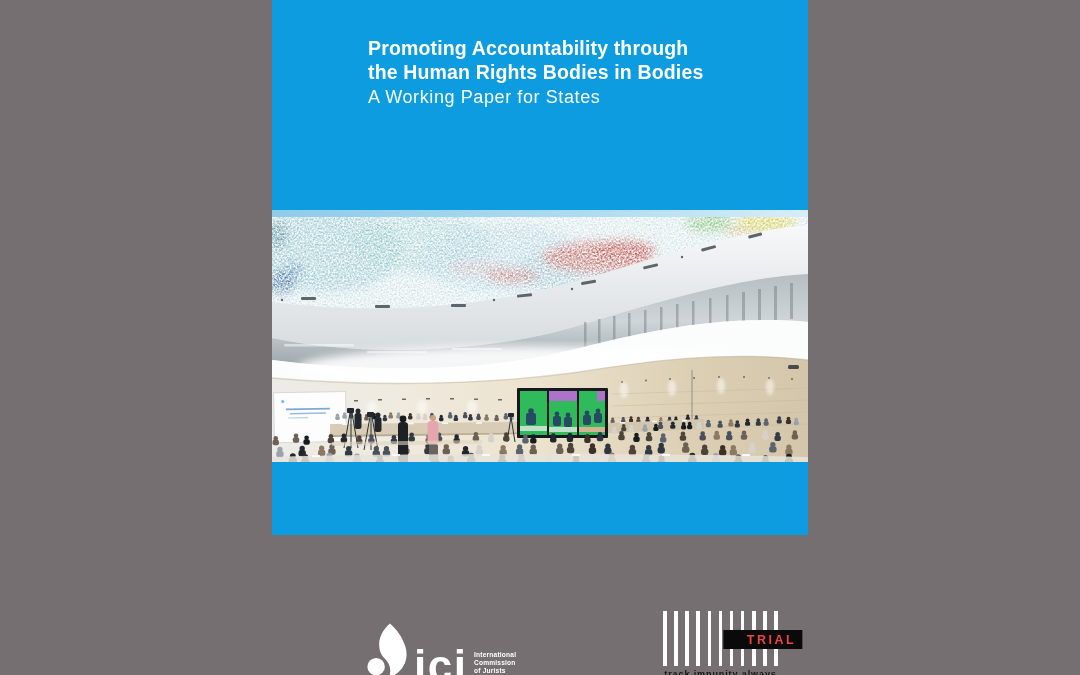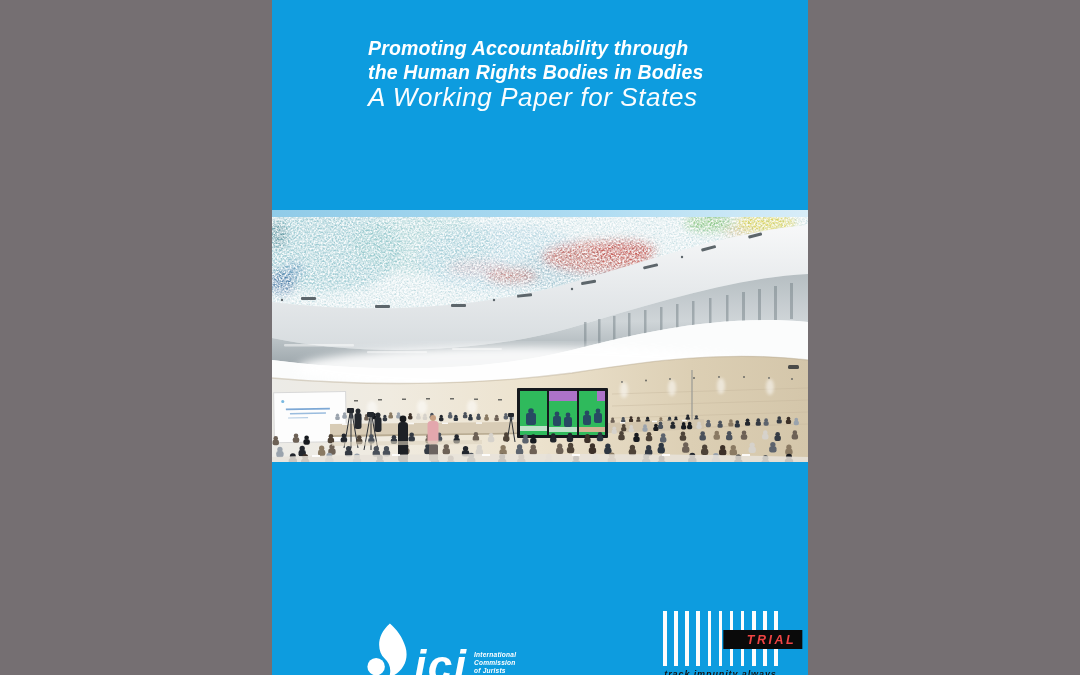--- a/index.html
+++ b/index.html
@@ -2,27 +2,26 @@
 <html style="--background: #756f72; --cover-blue: #0d9cdf; --trial-black: #0a0a0a;"><head>
 <meta charset="utf-8">
 <style>
   html,body{margin:0;padding:0;}
   body{
     width:1080px;height:675px;overflow:hidden;position:relative;
     background:var(--background,#756f72);
     font-family:"Liberation Sans",sans-serif;
   }
   .cover{
-    position:absolute;left:272px;top:0;width:536px;height:675px;
+    position:absolute;left:272px;top:0;width:536px;height:535px;
     background:var(--cover-blue,#0d9cdf);
-    font-style:italic;
   }
   .title-block{position:absolute;left:96px;top:36px;color:#fff;}
   .title-line{display:block;font-size:19.5px;font-weight:bold;line-height:24px;letter-spacing:.15px;}
-  .subtitle{display:block;font-size:26px;font-weight:400;line-height:24px;letter-spacing:.6px;margin-top:1px;opacity:.98;}
+  .subtitle{display:block;font-size:18px;font-weight:400;line-height:24px;letter-spacing:.6px;margin-top:1px;opacity:.98;}
   .photo{position:absolute;left:0;top:210px;width:536px;height:252px;}
   .photo svg{display:block;}
 
   
   .icj-logo{position:absolute;left:92px;top:618px;width:170px;height:70px;color:#fff;}
   .icj-flame{position:absolute;left:2px;top:4px;}
   .icj-word{position:absolute;left:50px;top:14px;font-size:44px;font-weight:bold;letter-spacing:1.5px;line-height:1;color:#fff;margin-top:12px;}
   .icj-org{position:absolute;left:110px;top:33px;font-size:6.6px;line-height:7.8px;font-weight:bold;color:#fff;letter-spacing:.2px;}
   .icj-org span{display:block;}
 

